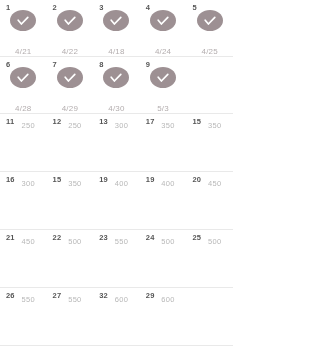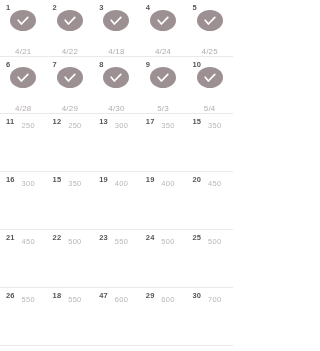--- a/index.html
+++ b/index.html
@@ -163,29 +163,20 @@
     </div>
     <div class="cell">
       <span class="cell-index">9</span>
       <span class="badge">
         <svg width="16" height="16" viewBox="0 0 16 16" aria-hidden="true">
             <path d="M3.2 7.2 L6.4 11.0 L12.8 4.4" fill="none" stroke="#ffffff" stroke-width="1.7" stroke-linecap="round" stroke-linejoin="round"></path>
           </svg>
       </span>
       <span class="cell-date">5/3</span>
     </div>
-    <div class="cell">
-      <span class="cell-index">10</span>
-      <span class="badge">
-        <svg width="16" height="16" viewBox="0 0 16 16" aria-hidden="true">
-            <path d="M3.2 7.2 L6.4 11.0 L12.8 4.4" fill="none" stroke="#ffffff" stroke-width="1.7" stroke-linecap="round" stroke-linejoin="round"></path>
-          </svg>
-      </span>
-      <span class="cell-date">5/4</span>
-    </div>
   </div>
 
   <div class="row value-row">
     <div class="cell">
       <span class="cell-index">11</span>
       <span class="cell-value">250</span>
     </div>
     <div class="cell">
       <span class="cell-index">12</span>
       <span class="cell-value">250</span>
@@ -249,30 +240,26 @@
       <span class="cell-value">500</span>
     </div>
   </div>
 
   <div class="row value-row">
     <div class="cell">
       <span class="cell-index">26</span>
       <span class="cell-value">550</span>
     </div>
     <div class="cell">
-      <span class="cell-index">18</span>
+      <span class="cell-index">27</span>
       <span class="cell-value">550</span>
     </div>
     <div class="cell">
-      <span class="cell-index">47</span>
+      <span class="cell-index">32</span>
       <span class="cell-value">600</span>
     </div>
     <div class="cell">
       <span class="cell-index">29</span>
       <span class="cell-value">600</span>
     </div>
-    <div class="cell">
-      <span class="cell-index">30</span>
-      <span class="cell-value">700</span>
-    </div>
   </div>
 
 </div>
 
 </body></html>

